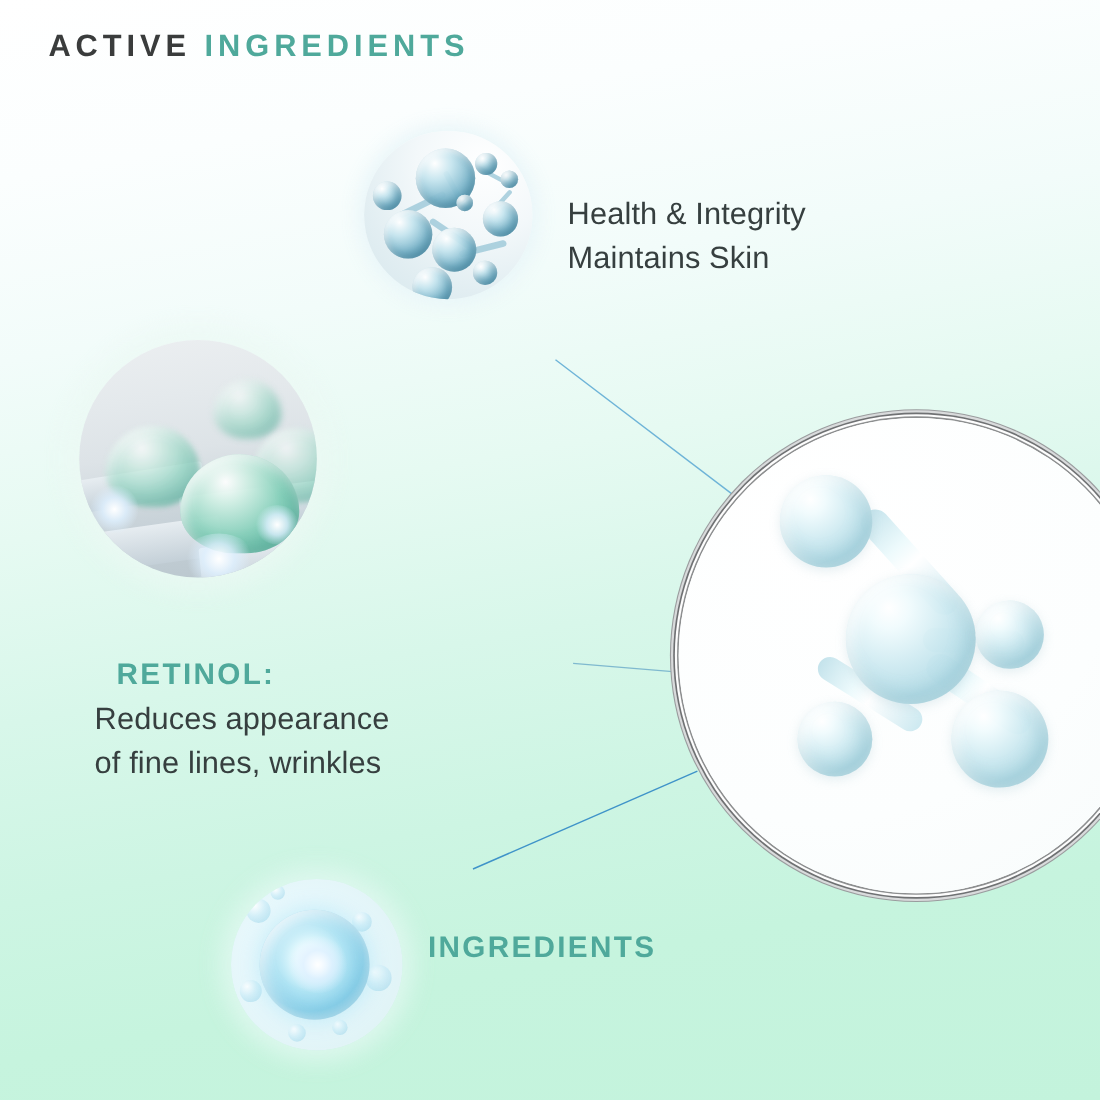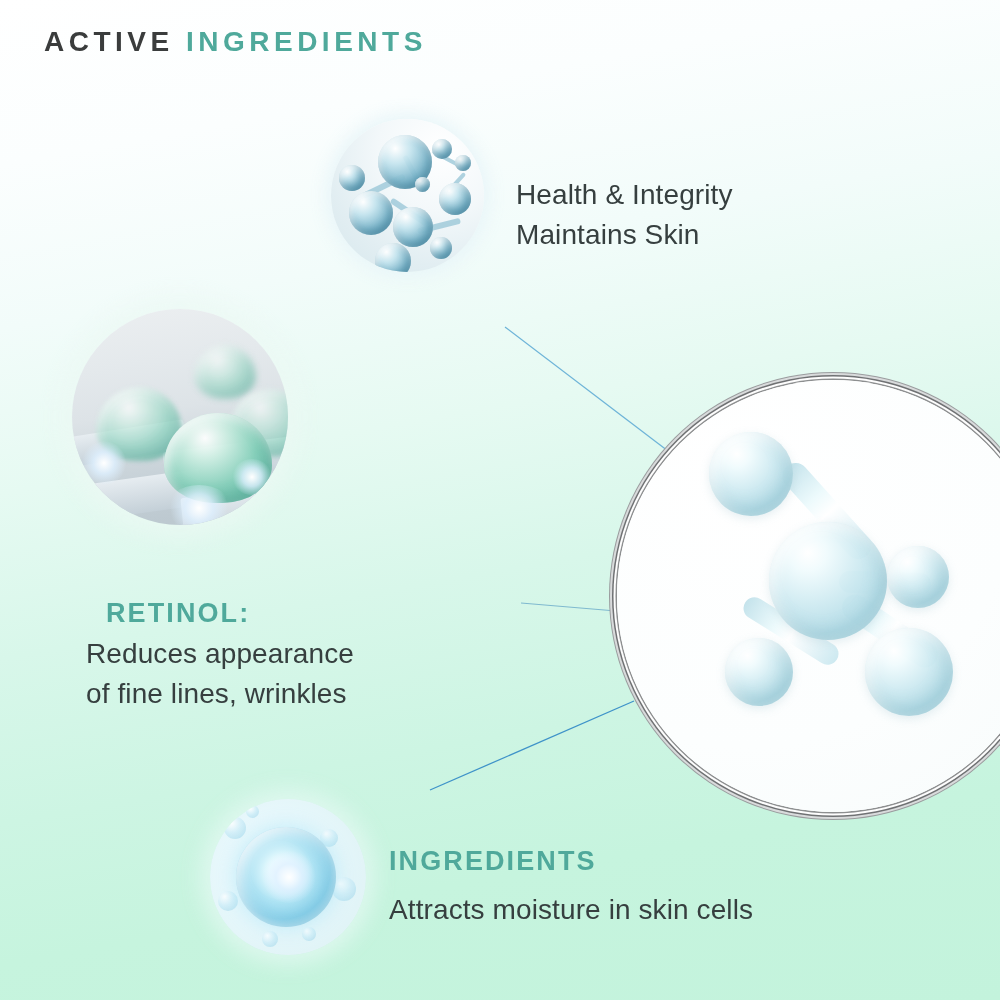--- a/index.html
+++ b/index.html
@@ -328,17 +328,14 @@
     <div>Maintains Skin</div>
   </div>
 
   <div class="label" id="retinol-label">RETINOL:</div>
   <div class="desc" id="retinol-desc">
     <div>Reduces appearance</div>
     <div>of fine lines, wrinkles</div>
   </div>
 
   <div class="label" id="hyaluronate-label">INGREDIENTS</div>
-  <div class="desc" id="hyaluronate-desc">
-    <div>Attracts moisture in skin cells</div>
-  </div>
 
 </div>
 
 </body></html>

